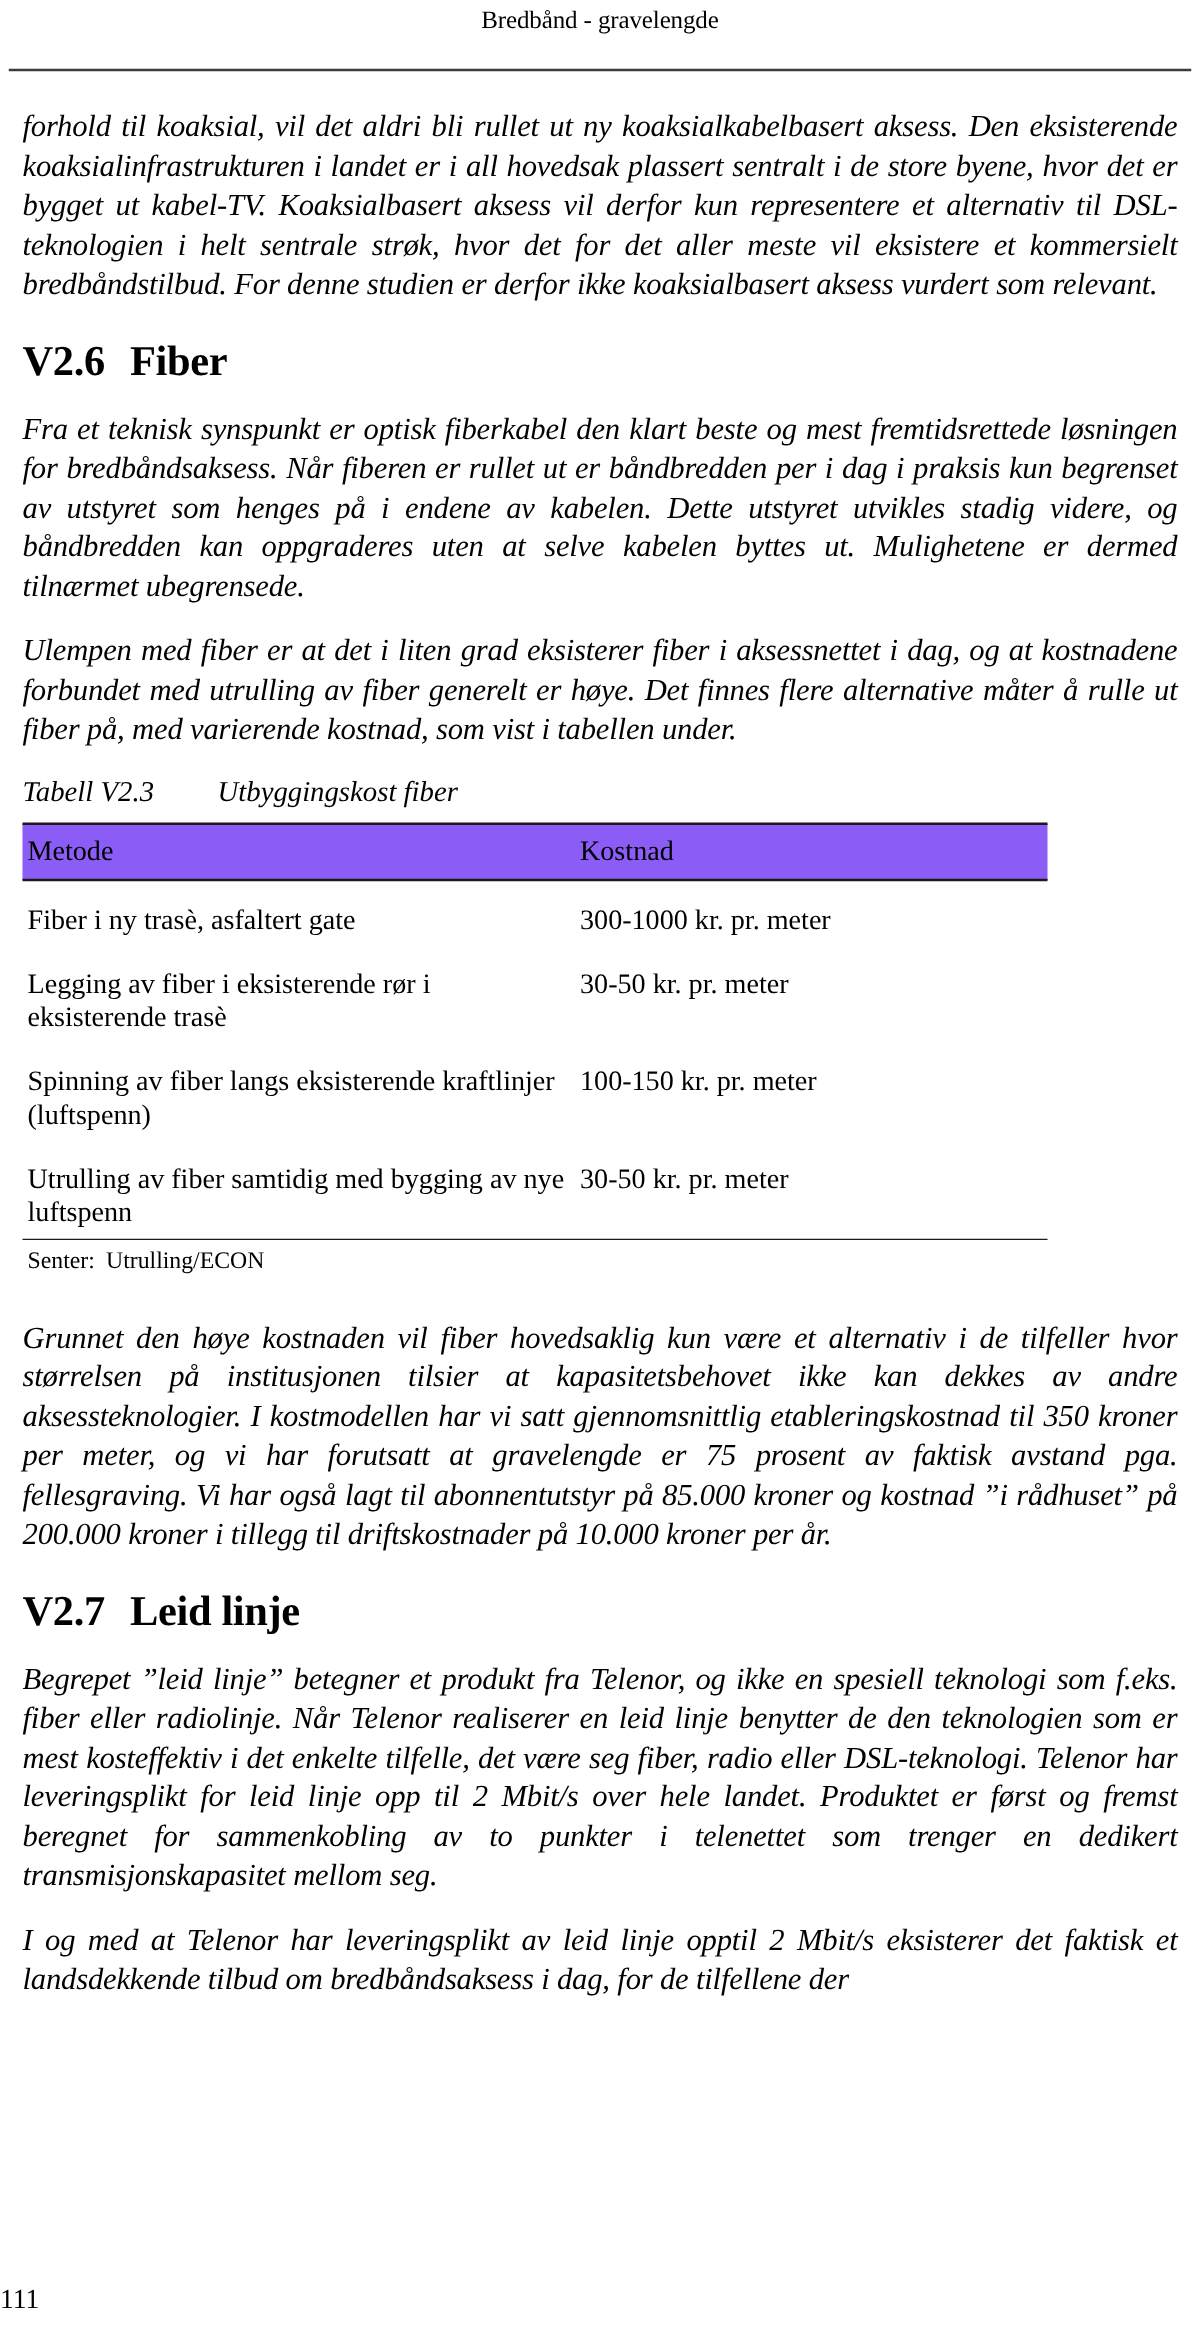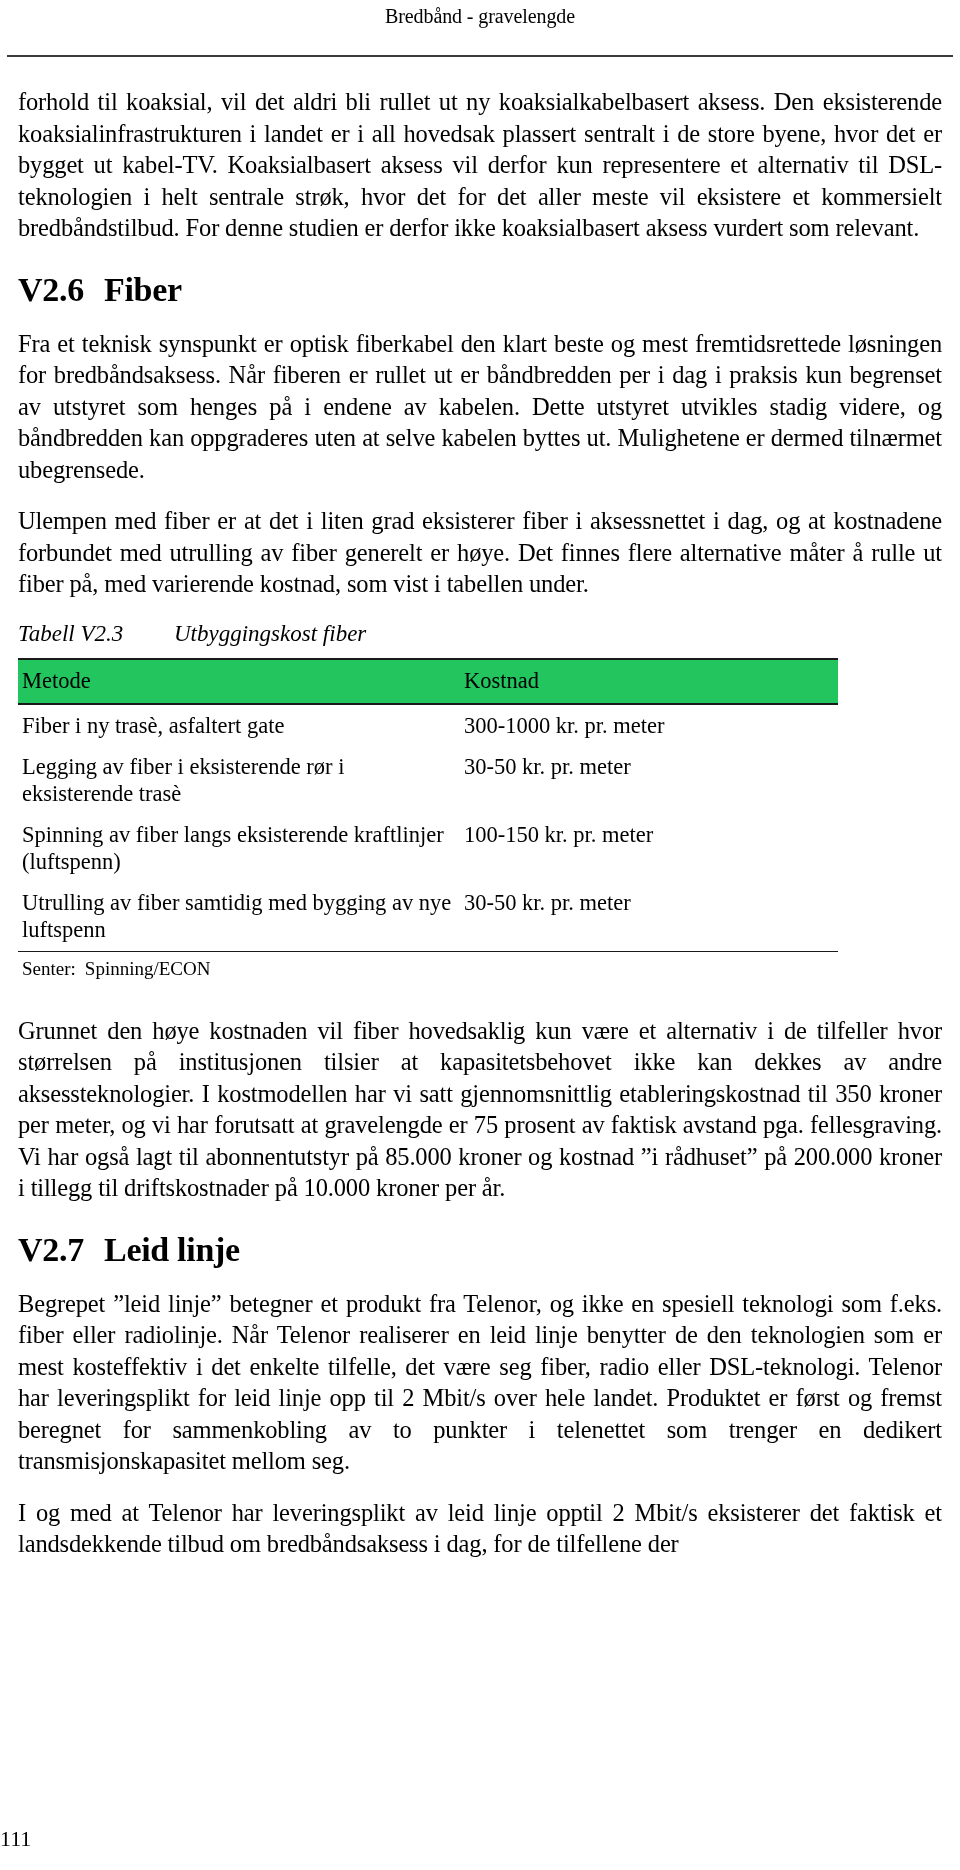--- a/index.html
+++ b/index.html
@@ -59,20 +59,21 @@
     width: 924px;
   }
 
   p.body {
     margin: 0 0 20px 0;
     font-size: 24.5px;
     line-height: 31.5px;
     text-align: justify;
     letter-spacing: -0.15px;
     word-spacing: 0px;
+    font-style: italic;
   }
   p.body.last-of-block { margin-bottom: 0; }
 
   h2.section {
     margin: 26px 0 18px 0;
     font-size: 34px;
     line-height: 40px;
     font-weight: bold;
     letter-spacing: -0.3px;
   }
@@ -96,33 +97,33 @@
 
   table.cost-table {
     border-collapse: collapse;
     width: 820px;
     table-layout: fixed;
   }
   table.cost-table col.c1 { width: 442px; }
   table.cost-table col.c2 { width: 378px; }
 
   table.cost-table thead th {
-    background: #22c55e;
+    background: #8b5cf6;
     font-weight: normal;
     text-align: left;
     font-size: 22.5px;
     line-height: 27px;
     padding: 7px 0 9px 4px;
     border-top: 2.2px solid #1a1a1a;
     border-bottom: 2.2px solid #1a1a1a;
   }
   table.cost-table tbody td {
     font-size: 22.5px;
     line-height: 27px;
-    padding: 7px 0 7px 4px;
+    padding: 17px 0 7px 4px;
     vertical-align: top;
     border: 0;
   }
   table.cost-table tbody tr.last td {
     border-bottom: 1.6px solid #1a1a1a;
     padding-bottom: 8px;
   }
   .table-source {
     font-size: 19px;
     line-height: 24px;
@@ -191,21 +192,21 @@
             <td>Spinning av fiber langs eksisterende kraftlinjer (luftspenn)</td>
             <td>100-150 kr. pr. meter</td>
           </tr>
           <tr class="last">
             <td>Utrulling av fiber samtidig med bygging av nye luftspenn</td>
             <td>30-50 kr. pr. meter</td>
           </tr>
         </tbody>
       </table>
 
-      <div class="table-source"><span class="kilde-label">Senter:</span><span>Spinning/ECON</span></div>
+      <div class="table-source"><span class="kilde-label">Senter:</span><span>Utrulling/ECON</span></div>
 
     </div>
 
     <p class="body">Grunnet den høye kostnaden vil fiber hovedsaklig kun være et alternativ i de tilfeller hvor størrelsen på institusjonen tilsier at kapasitetsbehovet ikke kan dekkes av andre aksessteknologier. I kostmodellen har vi satt gjennomsnittlig etableringskostnad til 350 kroner per meter, og vi har forutsatt at gravelengde er 75 prosent av faktisk avstand pga. fellesgraving. Vi har også lagt til abonnentutstyr på 85.000 kroner og kostnad ”i rådhuset” på 200.000 kroner i tillegg til driftskostnader på 10.000 kroner per år.</p>
 
     <h2 class="section"><span class="num">V2.7</span><span>Leid linje</span></h2>
 
     <p class="body">Begrepet ”leid linje” betegner et produkt fra Telenor, og ikke en spesiell teknologi som f.eks. fiber eller radiolinje. Når Telenor realiserer en leid linje benytter de den teknologien som er mest kosteffektiv i det enkelte tilfelle, det være seg fiber, radio eller DSL-teknologi. Telenor har leveringsplikt for leid linje opp til 2 Mbit/s over hele landet. Produktet er først og fremst beregnet for sammenkobling av to punkter i telenettet som trenger en dedikert transmisjonskapasitet mellom seg.</p>
 
     <p class="body last-of-block">I og med at Telenor har leveringsplikt av leid linje opptil 2 Mbit/s eksisterer det faktisk et landsdekkende tilbud om bredbåndsaksess i dag, for de tilfellene der</p>

